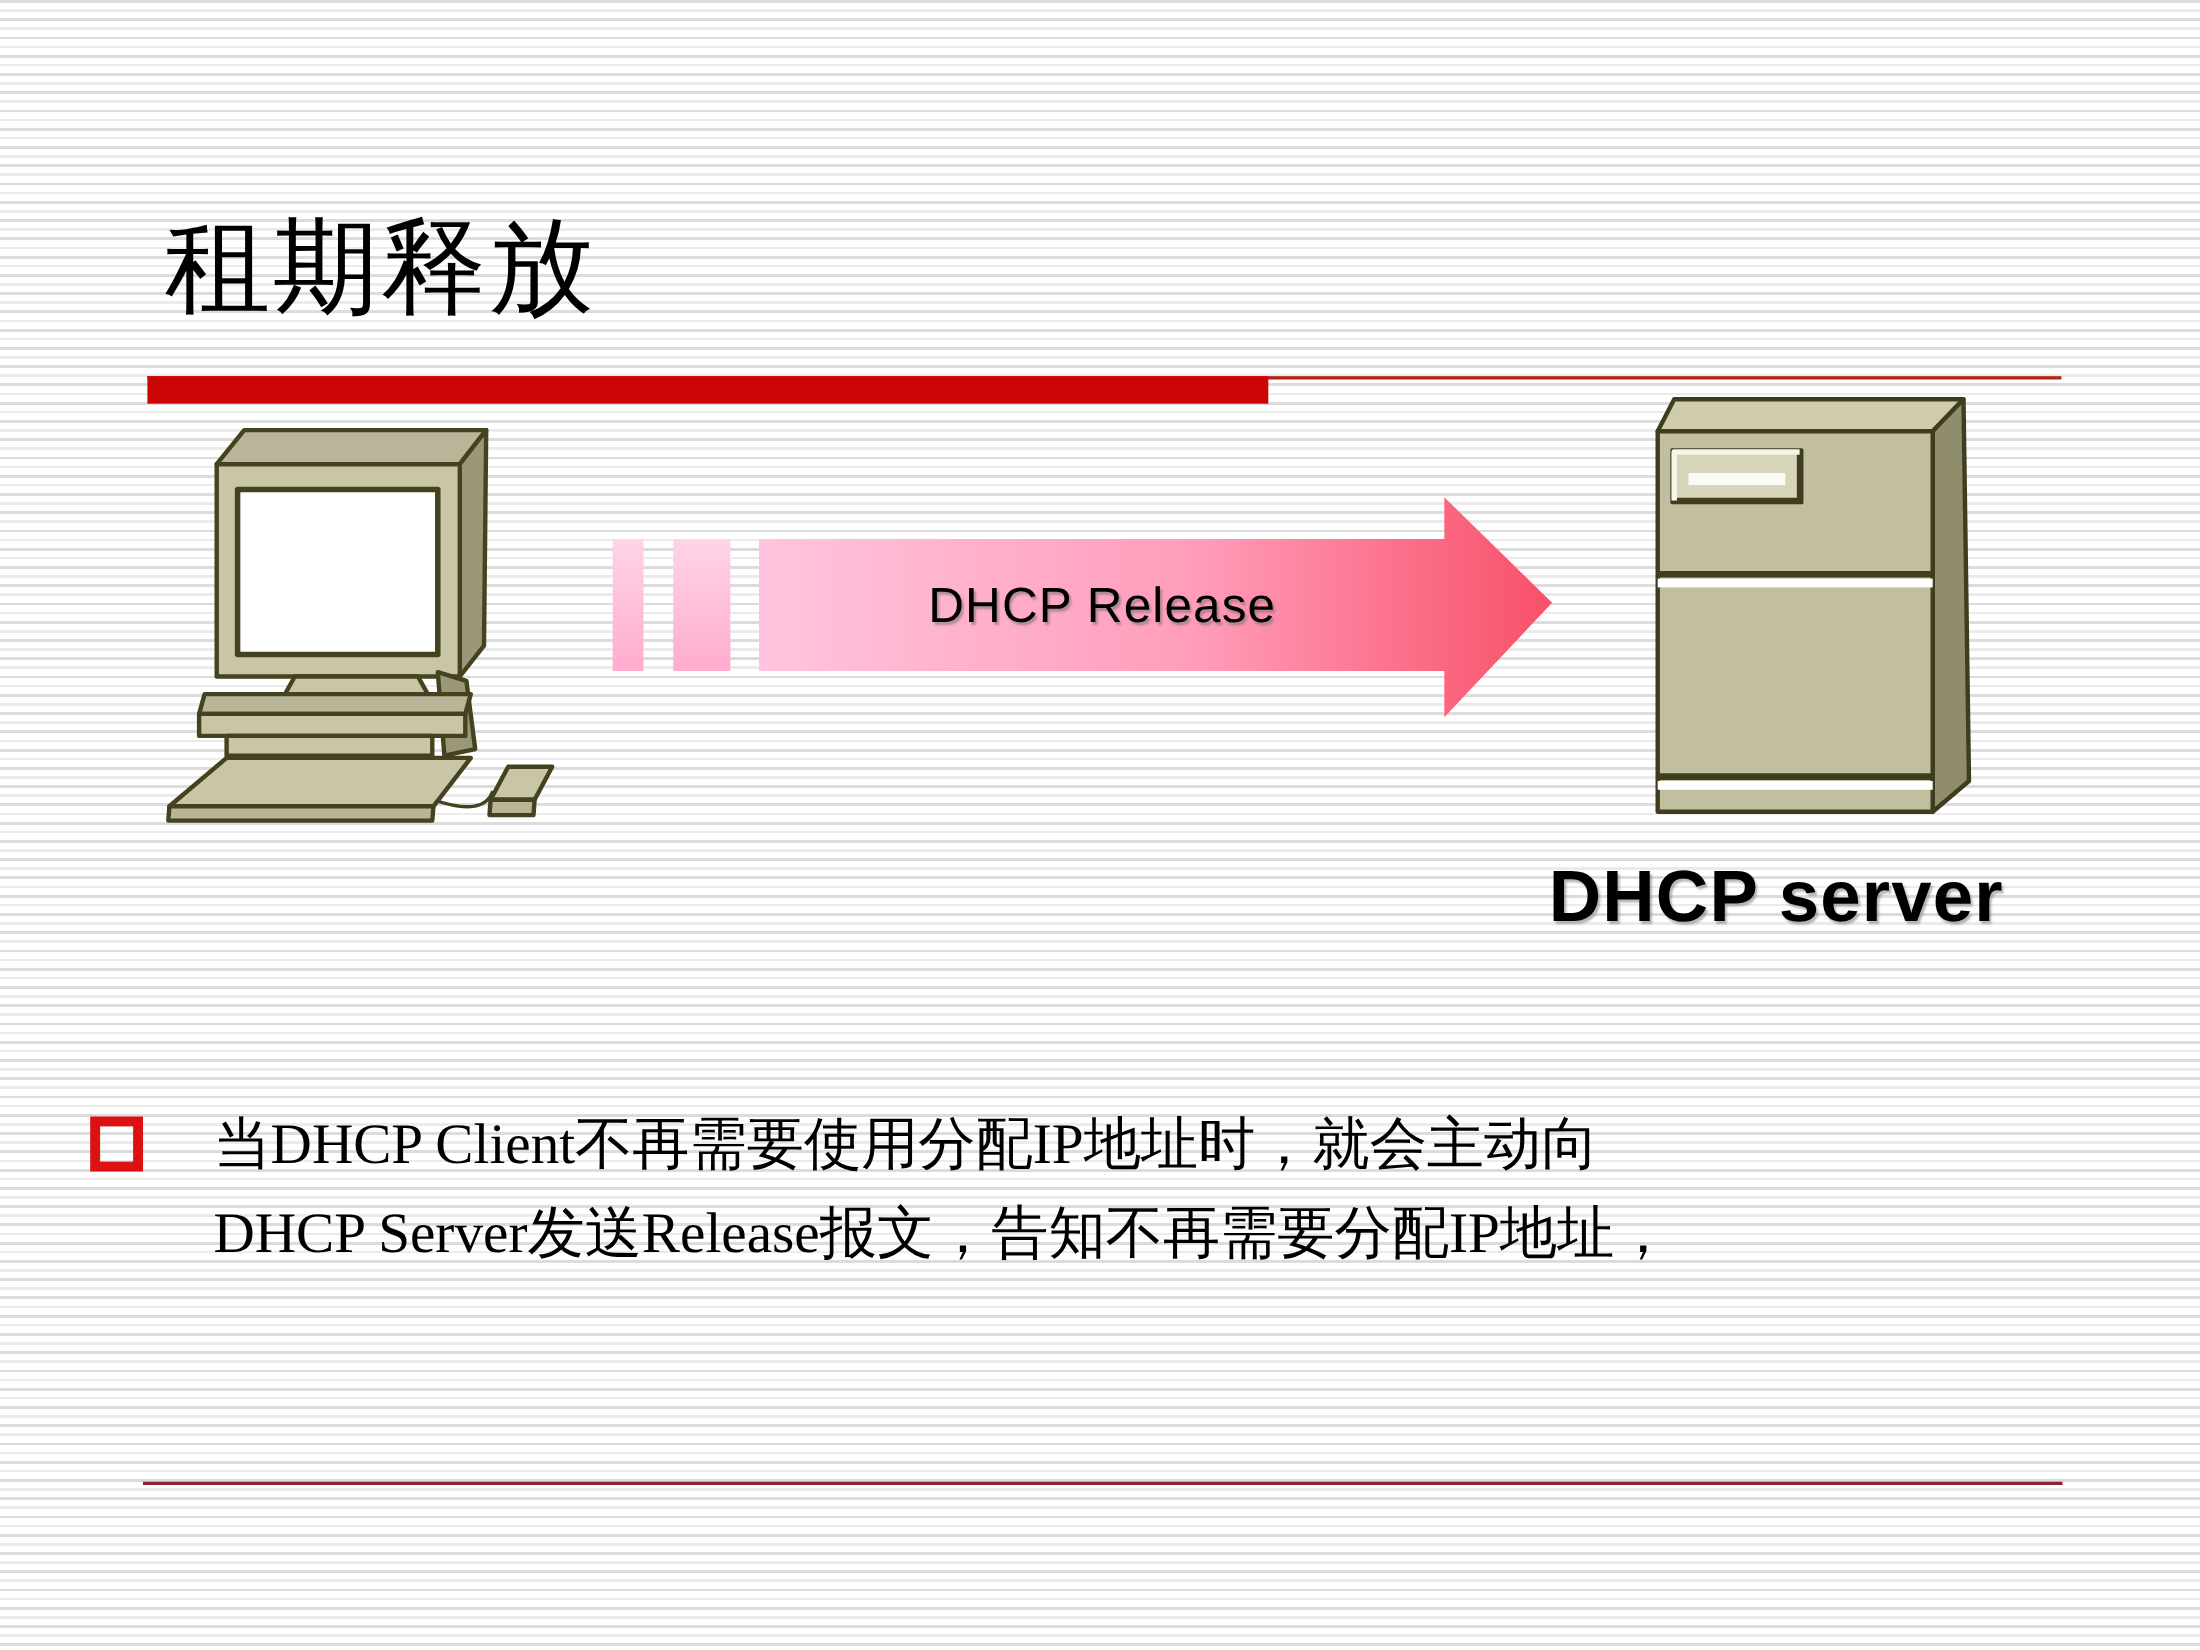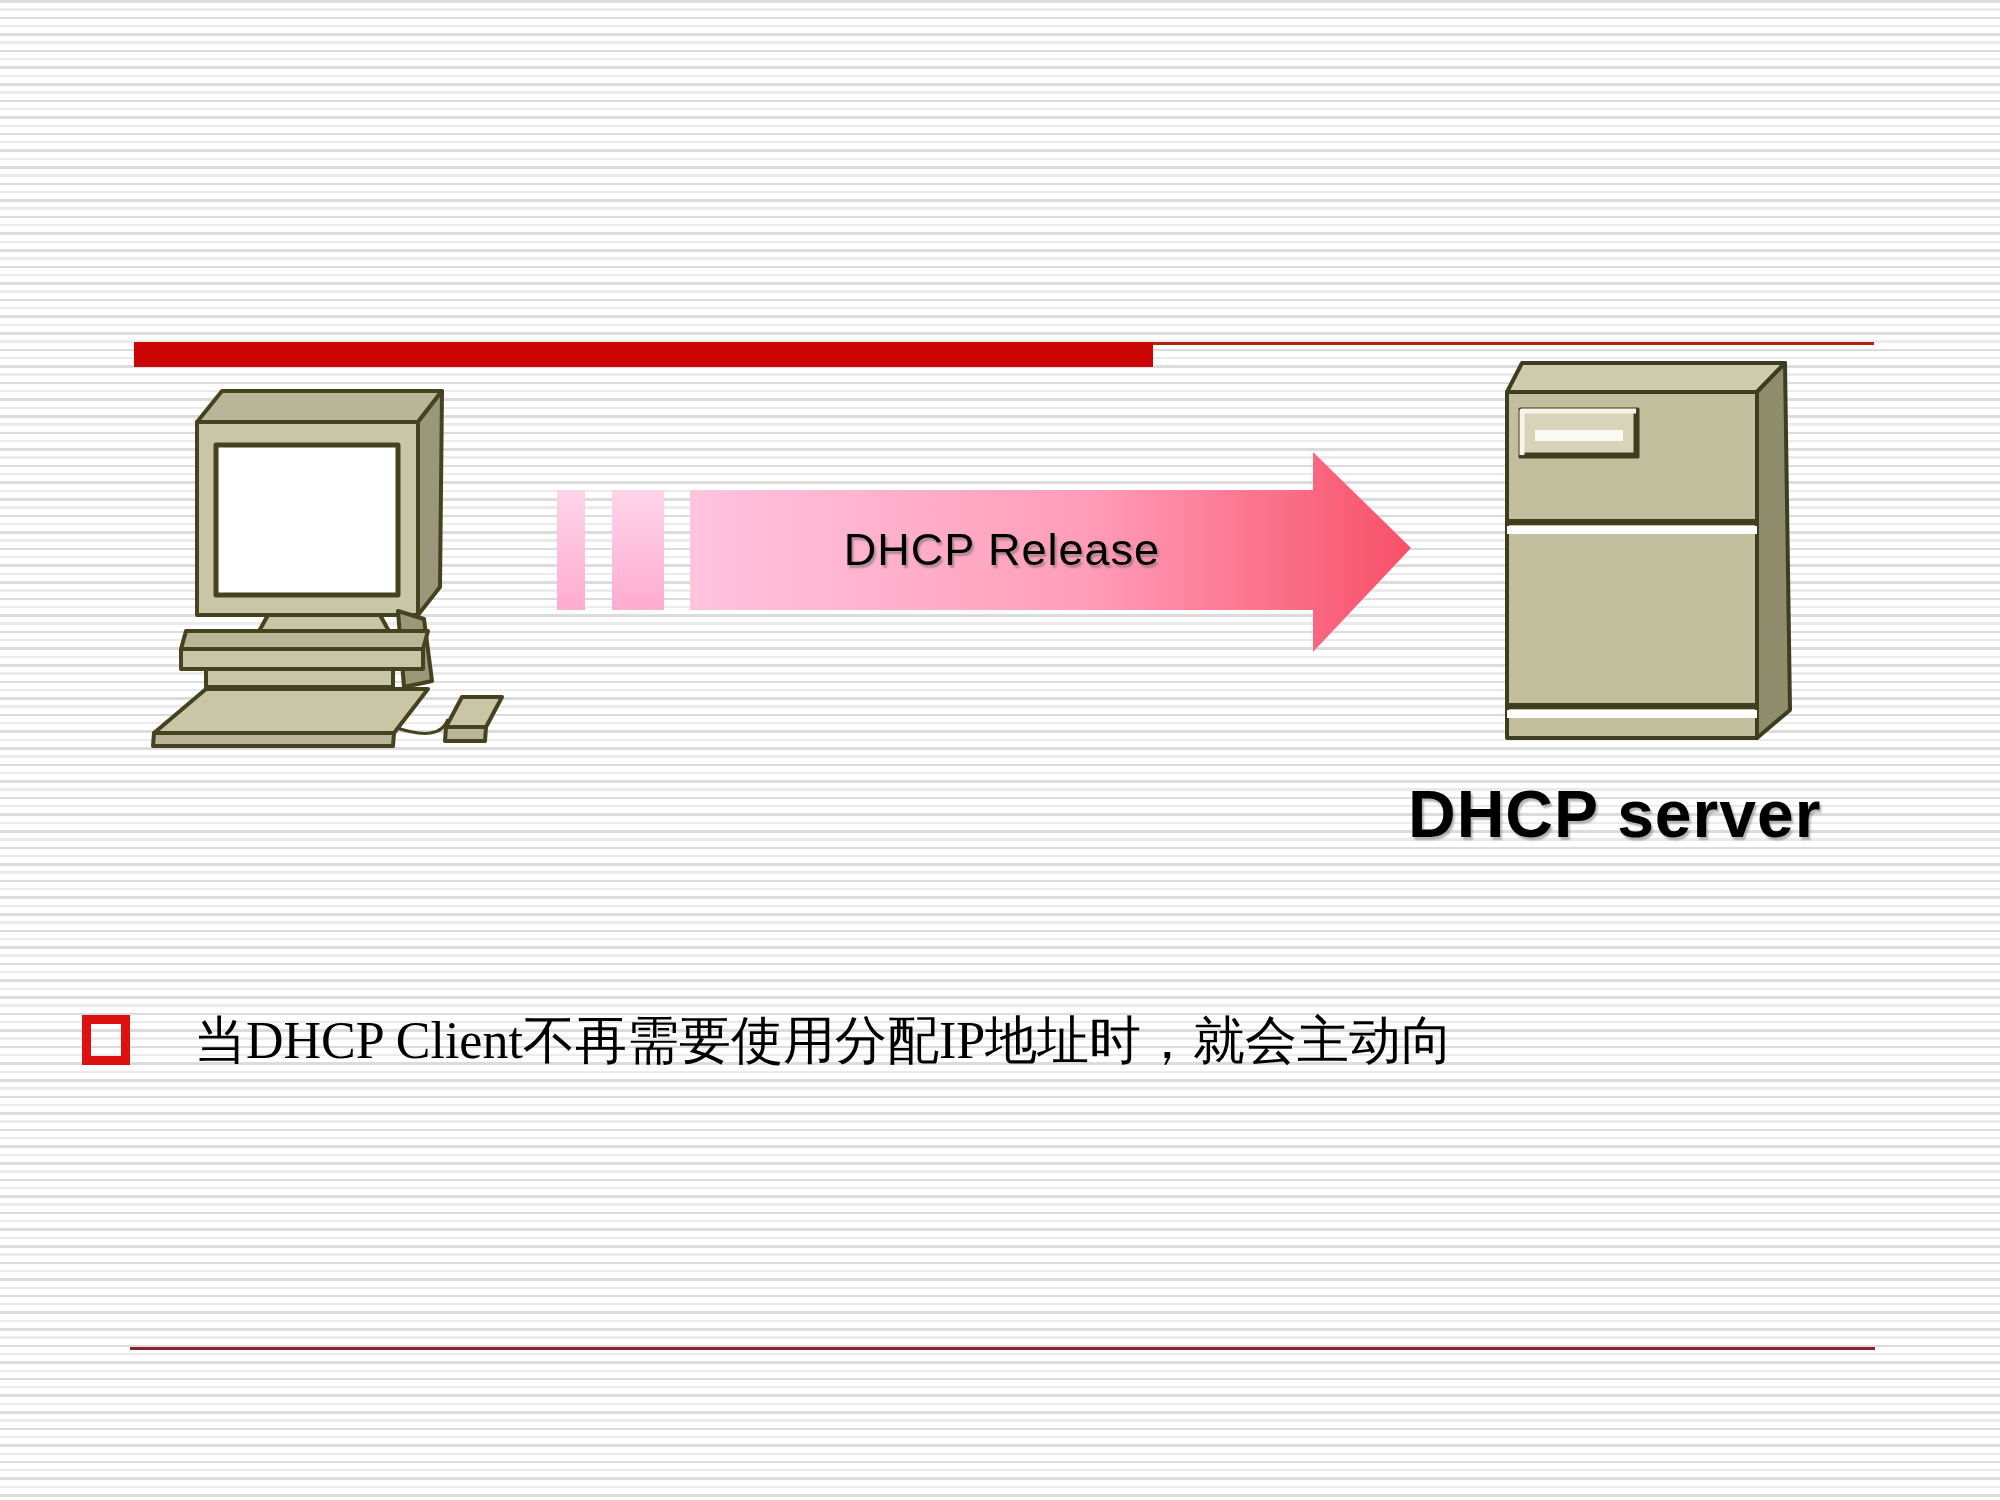--- a/index.html
+++ b/index.html
@@ -58,20 +58,21 @@
   .bottom-rule{
     position:absolute;left:130px;top:1347px;width:1745px;height:3px;
     background:#8b2332;
   }
 </style>
 </head>
 <body>
 
 <div class="slide">
 
+  <div class="title">租期释放</div>
 
   <div class="accent-thin"></div>
   <div class="accent-bar"></div>
 
   <svg class="svg-abs" style="left:140px;top:375px;" width="400" height="400" viewBox="0 0 400 400">
     <g stroke="#45431f" stroke-width="4" stroke-linejoin="round">
 
       <polygon points="57,47 82,16 302,16 278,47" fill="#b8b598"></polygon>
       <polygon points="278,47 302,16 300,212 278,240" fill="#9a9878"></polygon>
       <rect x="57" y="47" width="221" height="193" fill="#c9c6a8"></rect>
@@ -130,17 +131,18 @@
       <path d="M32,105 L146,105 L146,61" fill="none" stroke-width="5"></path>
       <path d="M32,105 L32,61 L146,61" fill="none" stroke="#f7f5e8" stroke-width="5"></path>
       <rect x="45" y="80" width="88" height="11" fill="#fbfaf2" stroke="none"></rect>
     </g>
   </svg>
   <div class="server-label">DHCP server</div>
 
   <div class="bullet-marker"></div>
   <div class="bullet-text">
     <div class="line">当DHCP Client不再需要使用分配IP地址时，就会主动向</div>
+    <div class="line">DHCP Server发送Release报文，告知不再需要分配IP地址，</div>
   </div>
 
   <div class="bottom-rule"></div>
 
 </div>
 
 </body></html>

